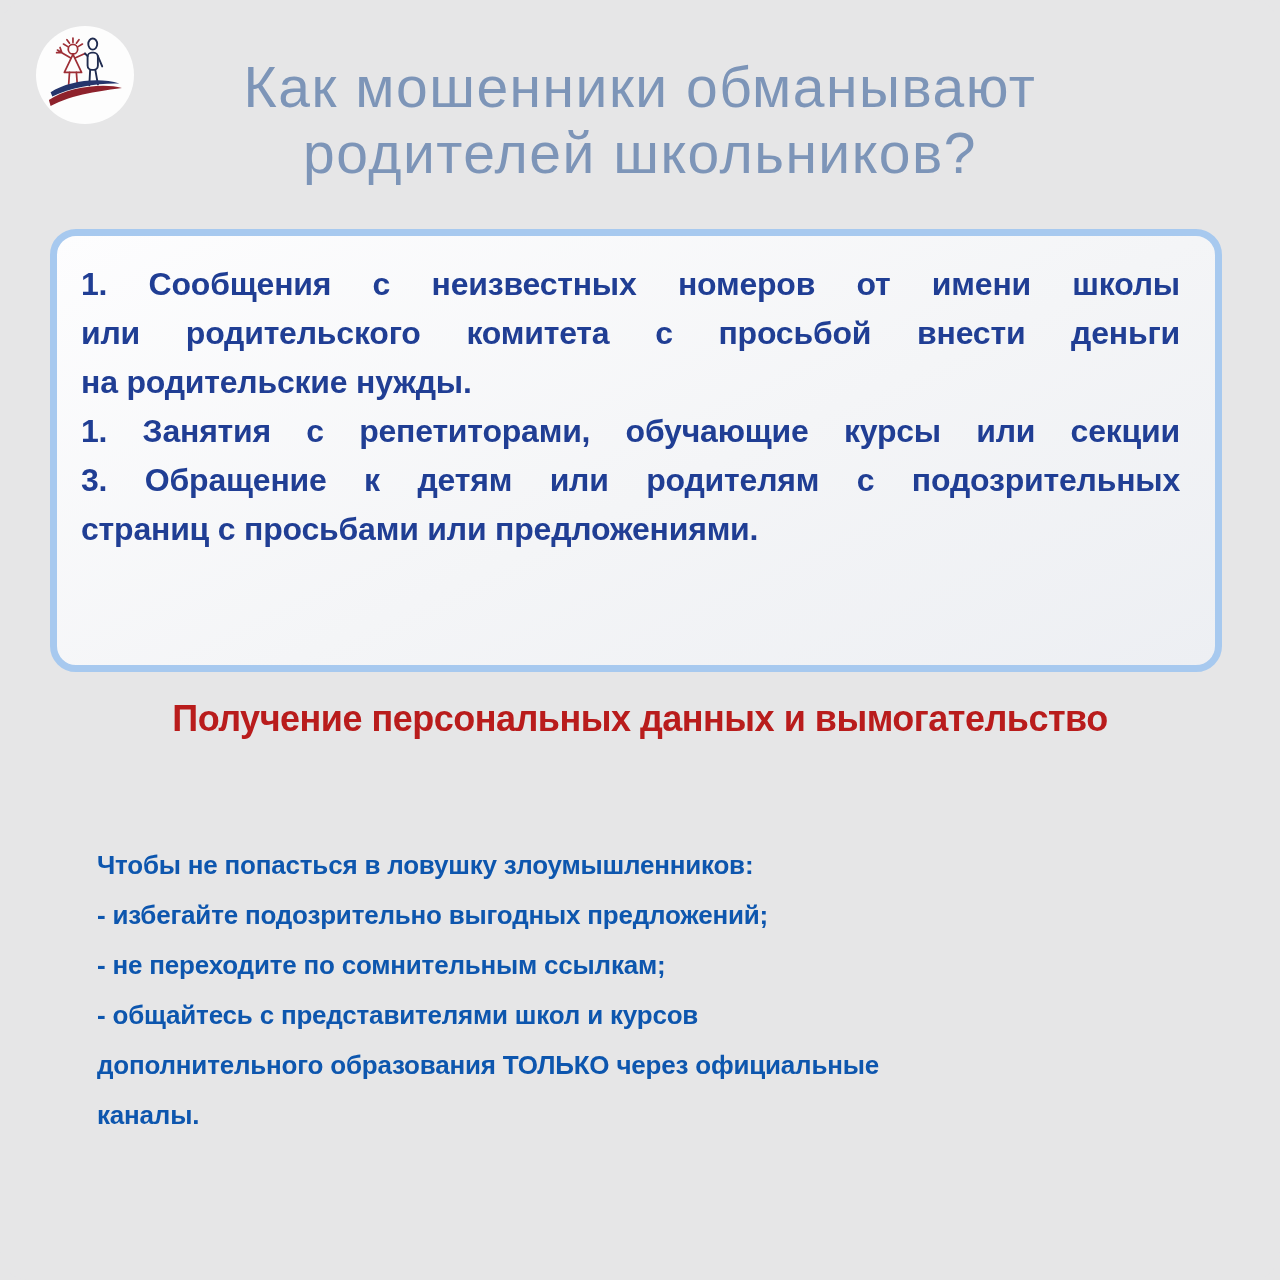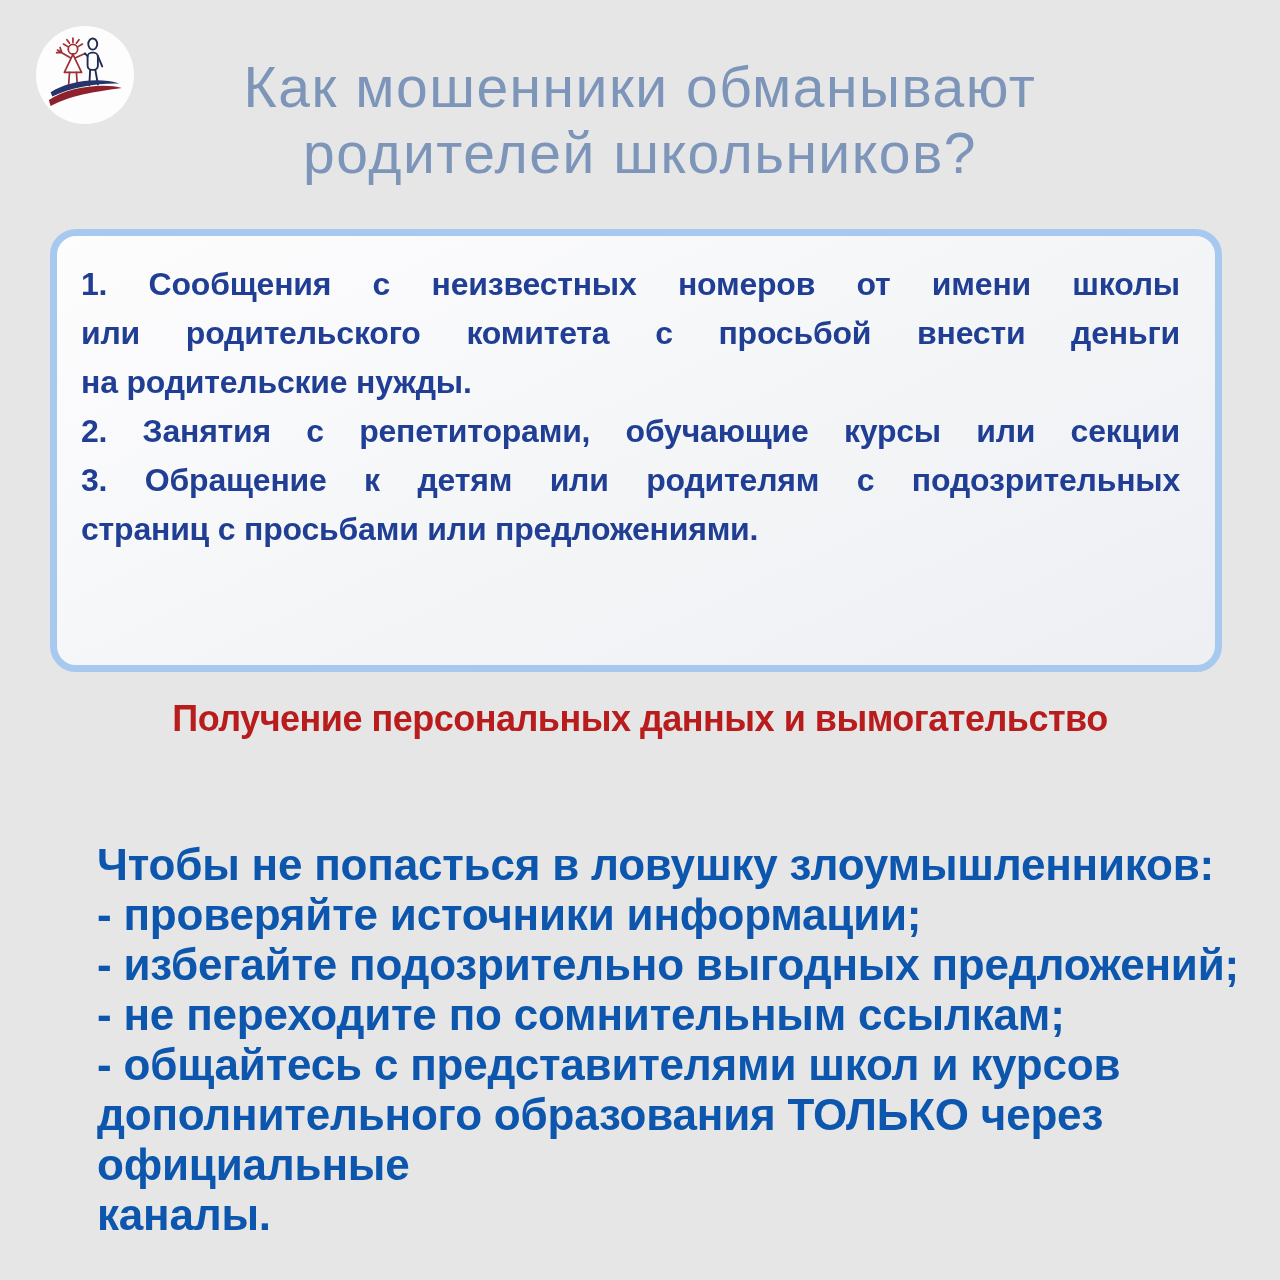--- a/index.html
+++ b/index.html
@@ -88,21 +88,21 @@
     letter-spacing: -0.5px;
   }
 
   
   .advice {
     position: absolute;
     left: 97px;
     right: 40px;
     top: 840px;
     color: #0d56ae;
-    font-size: 44px;
+    font-size: 26px;
     font-weight: 700;
     line-height: 50px;
     letter-spacing: -0.2px;
   }
 </style>
 </head>
 <body>
 
 <div class="page">
 
@@ -139,39 +139,38 @@
     </h1>
 
   <section class="warning-box">
 
       <div class="box-line justify">1. Сообщения с неизвестных номеров от имени школы</div>
 
       <div class="box-line justify">или родительского комитета с просьбой внести деньги</div>
 
       <div class="box-line">на родительские нужды.</div>
 
-      <div class="box-line justify">2. Занятия с репетиторами, обучающие курсы или секции</div>
+      <div class="box-line justify">1. Занятия с репетиторами, обучающие курсы или секции</div>
 
 
       <div class="box-line justify">3. Обращение к детям или родителям с подозрительных</div>
 
       <div class="box-line">страниц с просьбами или предложениями.</div>
     </section>
 
   <div class="goal">
 
       <div class="goal-line">Получение персональных данных и вымогательство</div>
 
     </div>
 
   <div class="advice">
 
       <div class="advice-line">Чтобы не попасться в ловушку злоумышленников:</div>
 
-      <div class="advice-line">- проверяйте источники информации;</div>
 
       <div class="advice-line">- избегайте подозрительно выгодных предложений;</div>
 
       <div class="advice-line">- не переходите по сомнительным ссылкам;</div>
 
       <div class="advice-line">- общайтесь с представителями школ и курсов</div>
 
       <div class="advice-line">дополнительного образования ТОЛЬКО через официальные</div>
 
       <div class="advice-line">каналы.</div>

